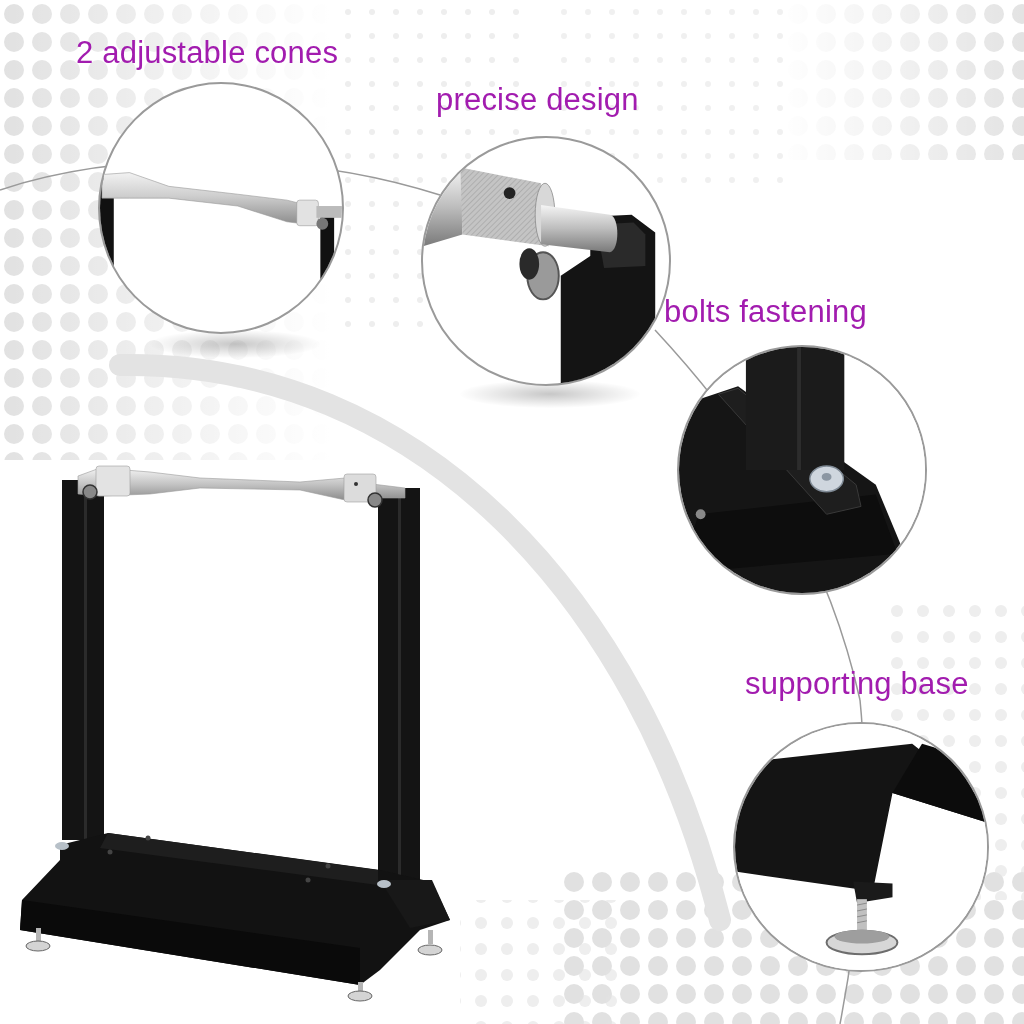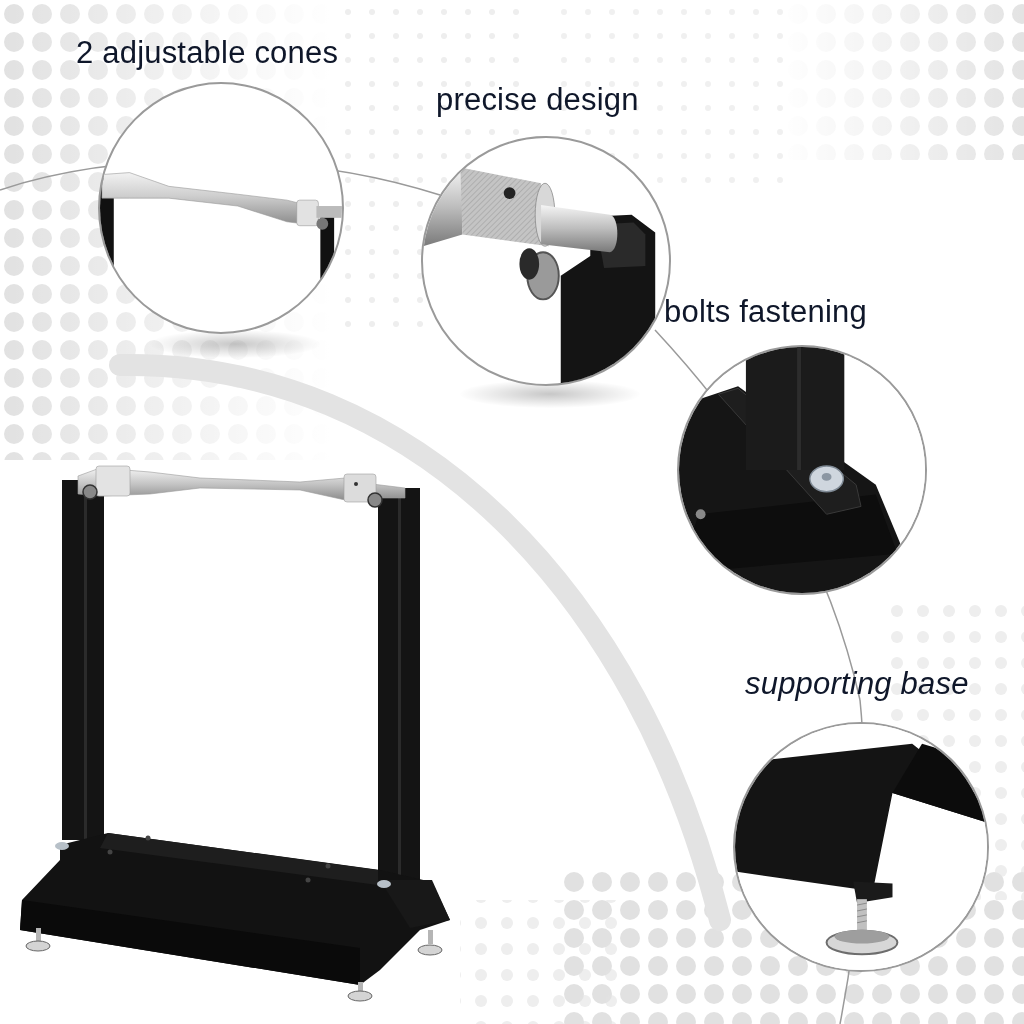--- a/index.html
+++ b/index.html
@@ -1,18 +1,18 @@
 <!DOCTYPE html>
 <html><head>
 <meta charset="utf-8">
 <style>
   html,body{margin:0;padding:0;}
   body{width:1024px;height:1024px;overflow:hidden;background:#ffffff;font-family:"Liberation Sans","DejaVu Sans",sans-serif;position:relative;}
   .canvas{position:absolute;left:0;top:0;width:1024px;height:1024px;}
-  .label{position:absolute;color:#0f172a;font-size:31px;letter-spacing:0.2px;white-space:nowrap;line-height:1;}
+  .label{position:absolute;color:#a21caf;font-size:31px;letter-spacing:0.2px;white-space:nowrap;line-height:1;}
   .circle{position:absolute;border-radius:50%;overflow:hidden;border:2px solid #9a9a9a;background:#fff;box-sizing:border-box;}
   .circle svg{position:absolute;left:0;top:0;width:100%;height:100%;}
   .shadow{position:absolute;border-radius:50%;background:radial-gradient(ellipse at center,rgba(0,0,0,0.22) 0%,rgba(0,0,0,0.08) 45%,rgba(0,0,0,0) 72%);}
 </style>
 </head>
 <body>
 
 <svg class="canvas" viewBox="0 0 1024 1024" xmlns="http://www.w3.org/2000/svg">
   <defs>
     <pattern id="dotsBig" x="0" y="0" width="28" height="28" patternUnits="userSpaceOnUse">
@@ -49,21 +49,21 @@
   <path d="M120 365 C 420 360, 640 600, 720 920" stroke="#e3e3e3" stroke-width="22" fill="none" stroke-linecap="round"></path>
 
   <path d="M0 190 C 120 150, 300 150, 440 195" stroke="#9a9a9a" stroke-width="1.5" fill="none"></path>
   <path d="M655 330 C 720 400, 820 520, 860 700" stroke="#9a9a9a" stroke-width="1.5" fill="none"></path>
   <path d="M860 700 C 870 800, 860 920, 840 1024" stroke="#9a9a9a" stroke-width="1.5" fill="none"></path>
 </svg>
 
 <div class="label" style="left:76px;top:37px;">2 adjustable cones</div>
 <div class="label" style="left:436px;top:84px;text-align:center;">precise design</div>
 <div class="label" style="left:664px;top:296px;">bolts fastening</div>
-<div class="label" style="left:745px;top:668px;font-style:italic;">supporting base</div>
+<div class="label" style="left:745px;top:668px;">supporting base</div>
 
 <div class="shadow" style="left:150px;top:330px;width:170px;height:28px;"></div>
 <div class="shadow" style="left:460px;top:380px;width:180px;height:28px;"></div>
 
 <div class="circle" style="left:98px;top:82px;width:246px;height:252px;">
   <svg viewBox="0 0 246 252">
     <defs>
       <linearGradient id="metal1" x1="0" y1="0" x2="0" y2="1">
         <stop offset="0" stop-color="#f2f2f2"></stop>
         <stop offset="0.45" stop-color="#cfcfcf"></stop>

